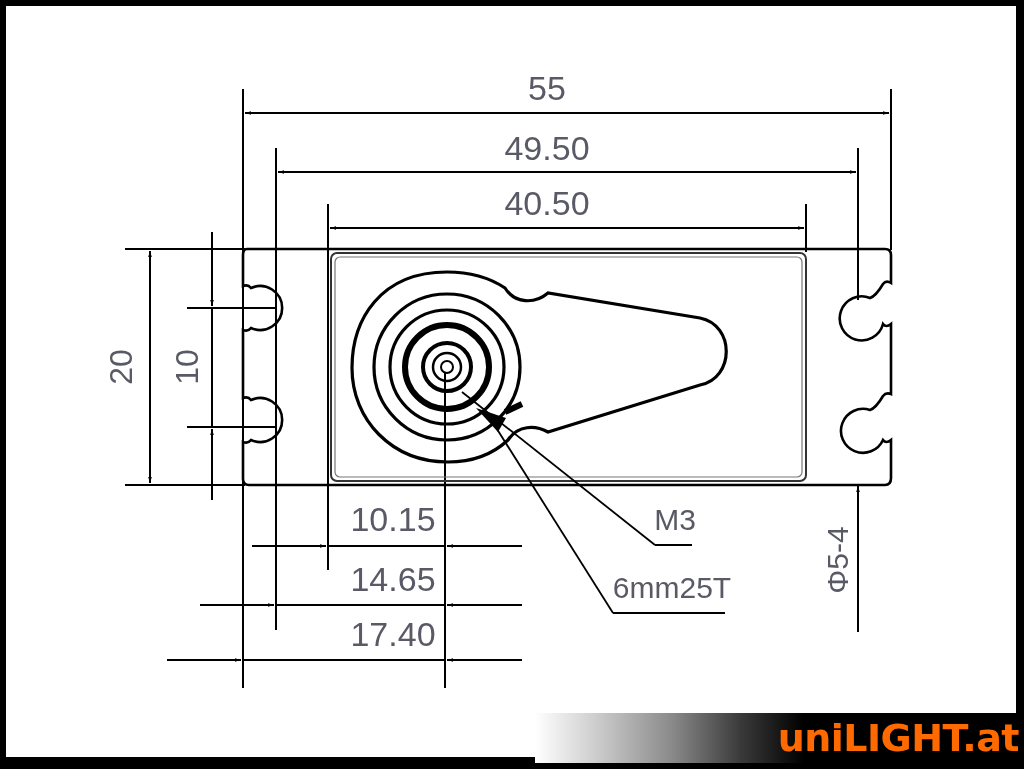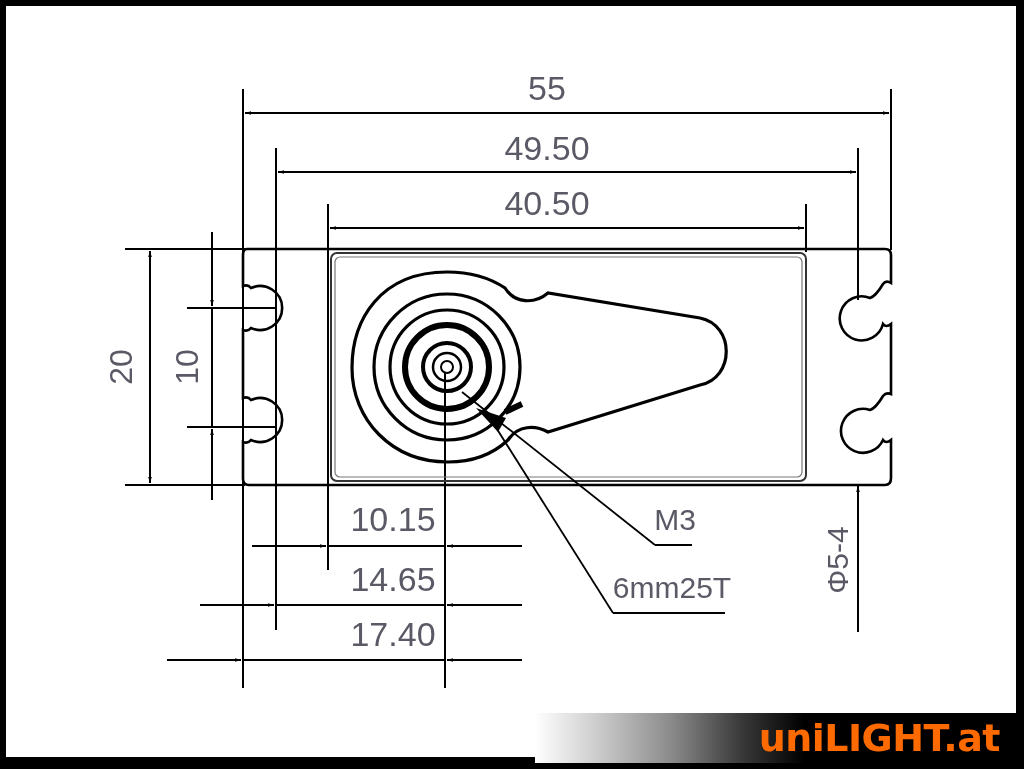--- a/index.html
+++ b/index.html
@@ -8,21 +8,21 @@
       position: absolute; left: 6px; top: 6px; width: 1010px; height: 751px;
       background: #ffffff; overflow: hidden; text-align: center;
     }
     svg.drawing { position: absolute; left: -6px; top: -6px; }
     .dim-text { font-family: "Liberation Sans Narrow", "Liberation Sans", sans-serif; fill: #5a5a66; }
     .logo-bar {
       position: absolute; left: 535px; top: 713px; width: 489px; height: 50px;
       background: linear-gradient(to right, #ffffff 0%, #cfcfcf 12%, #8a8a8a 28%, #3a3a3a 42%, #000000 55%, #000000 100%);
     }
     .logo-text {
-      position: absolute; right: 24px; top: 2px;
+      position: absolute; right: 5px; top: 2px;
       font-family: "DejaVu Sans", sans-serif; font-weight: bold;
       font-size: 38px; letter-spacing: -0.5px; color: #ff6a00; line-height: 46px;
     }
   </style>
 </head>
 <body>
 
 <div class="frame">
   <svg class="drawing" width="1024" height="769" viewBox="0 0 1024 769">
     <defs>

